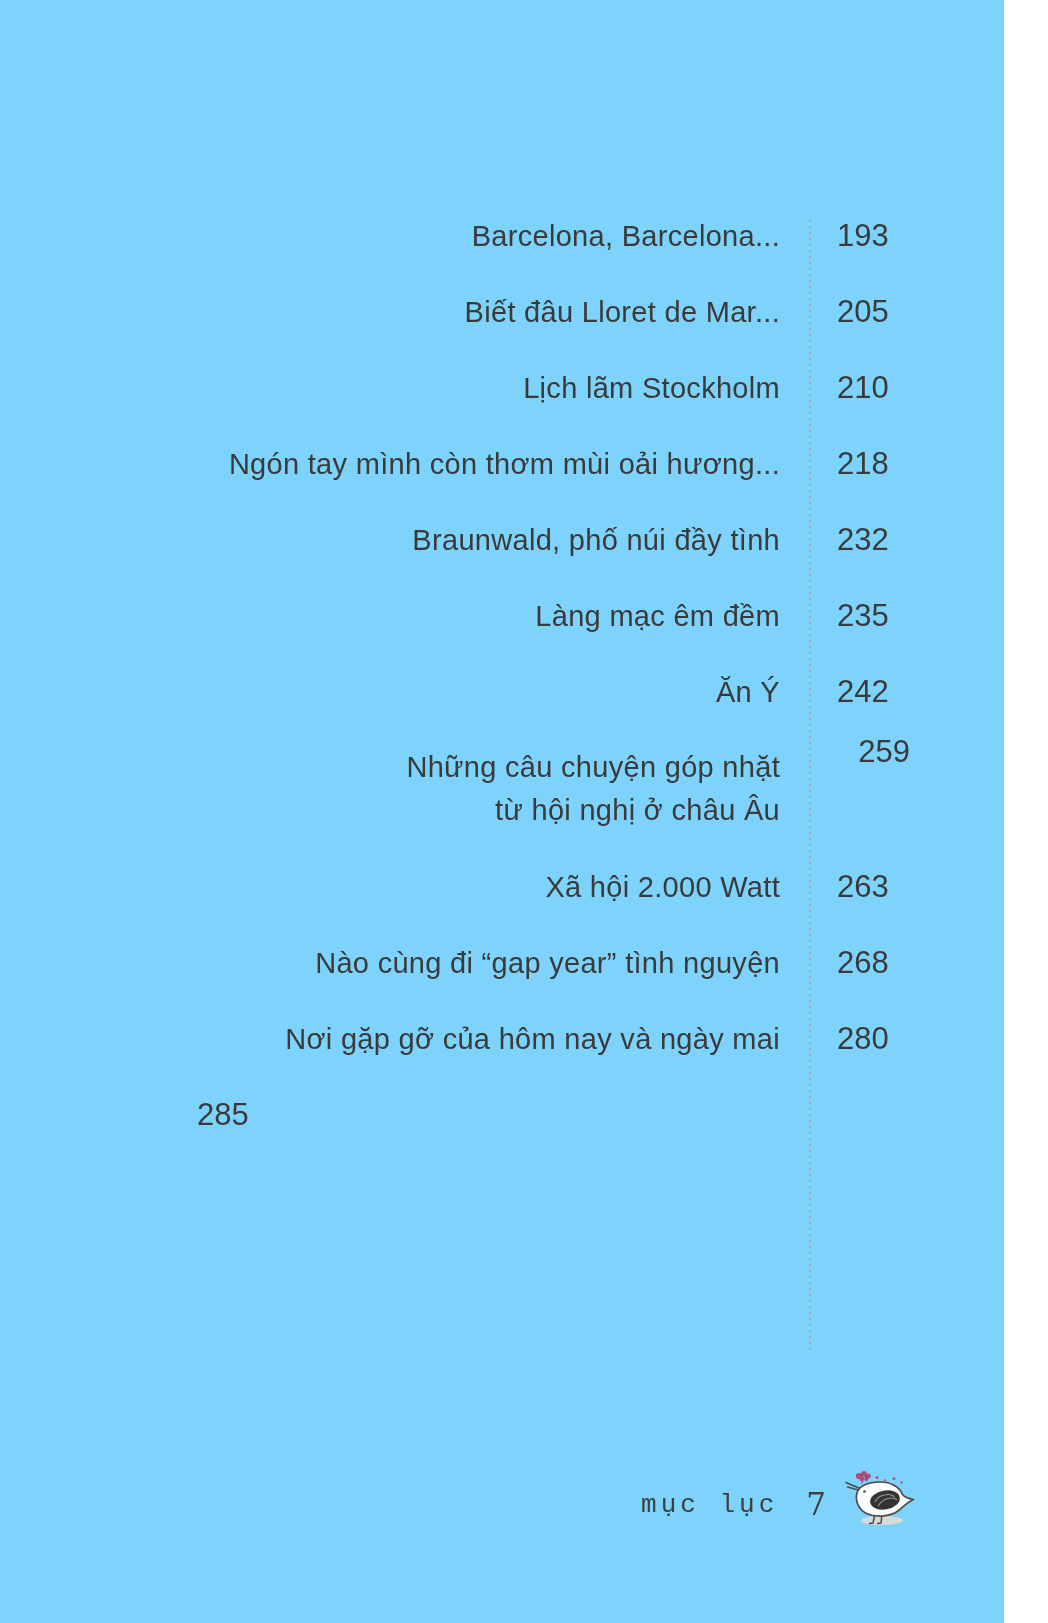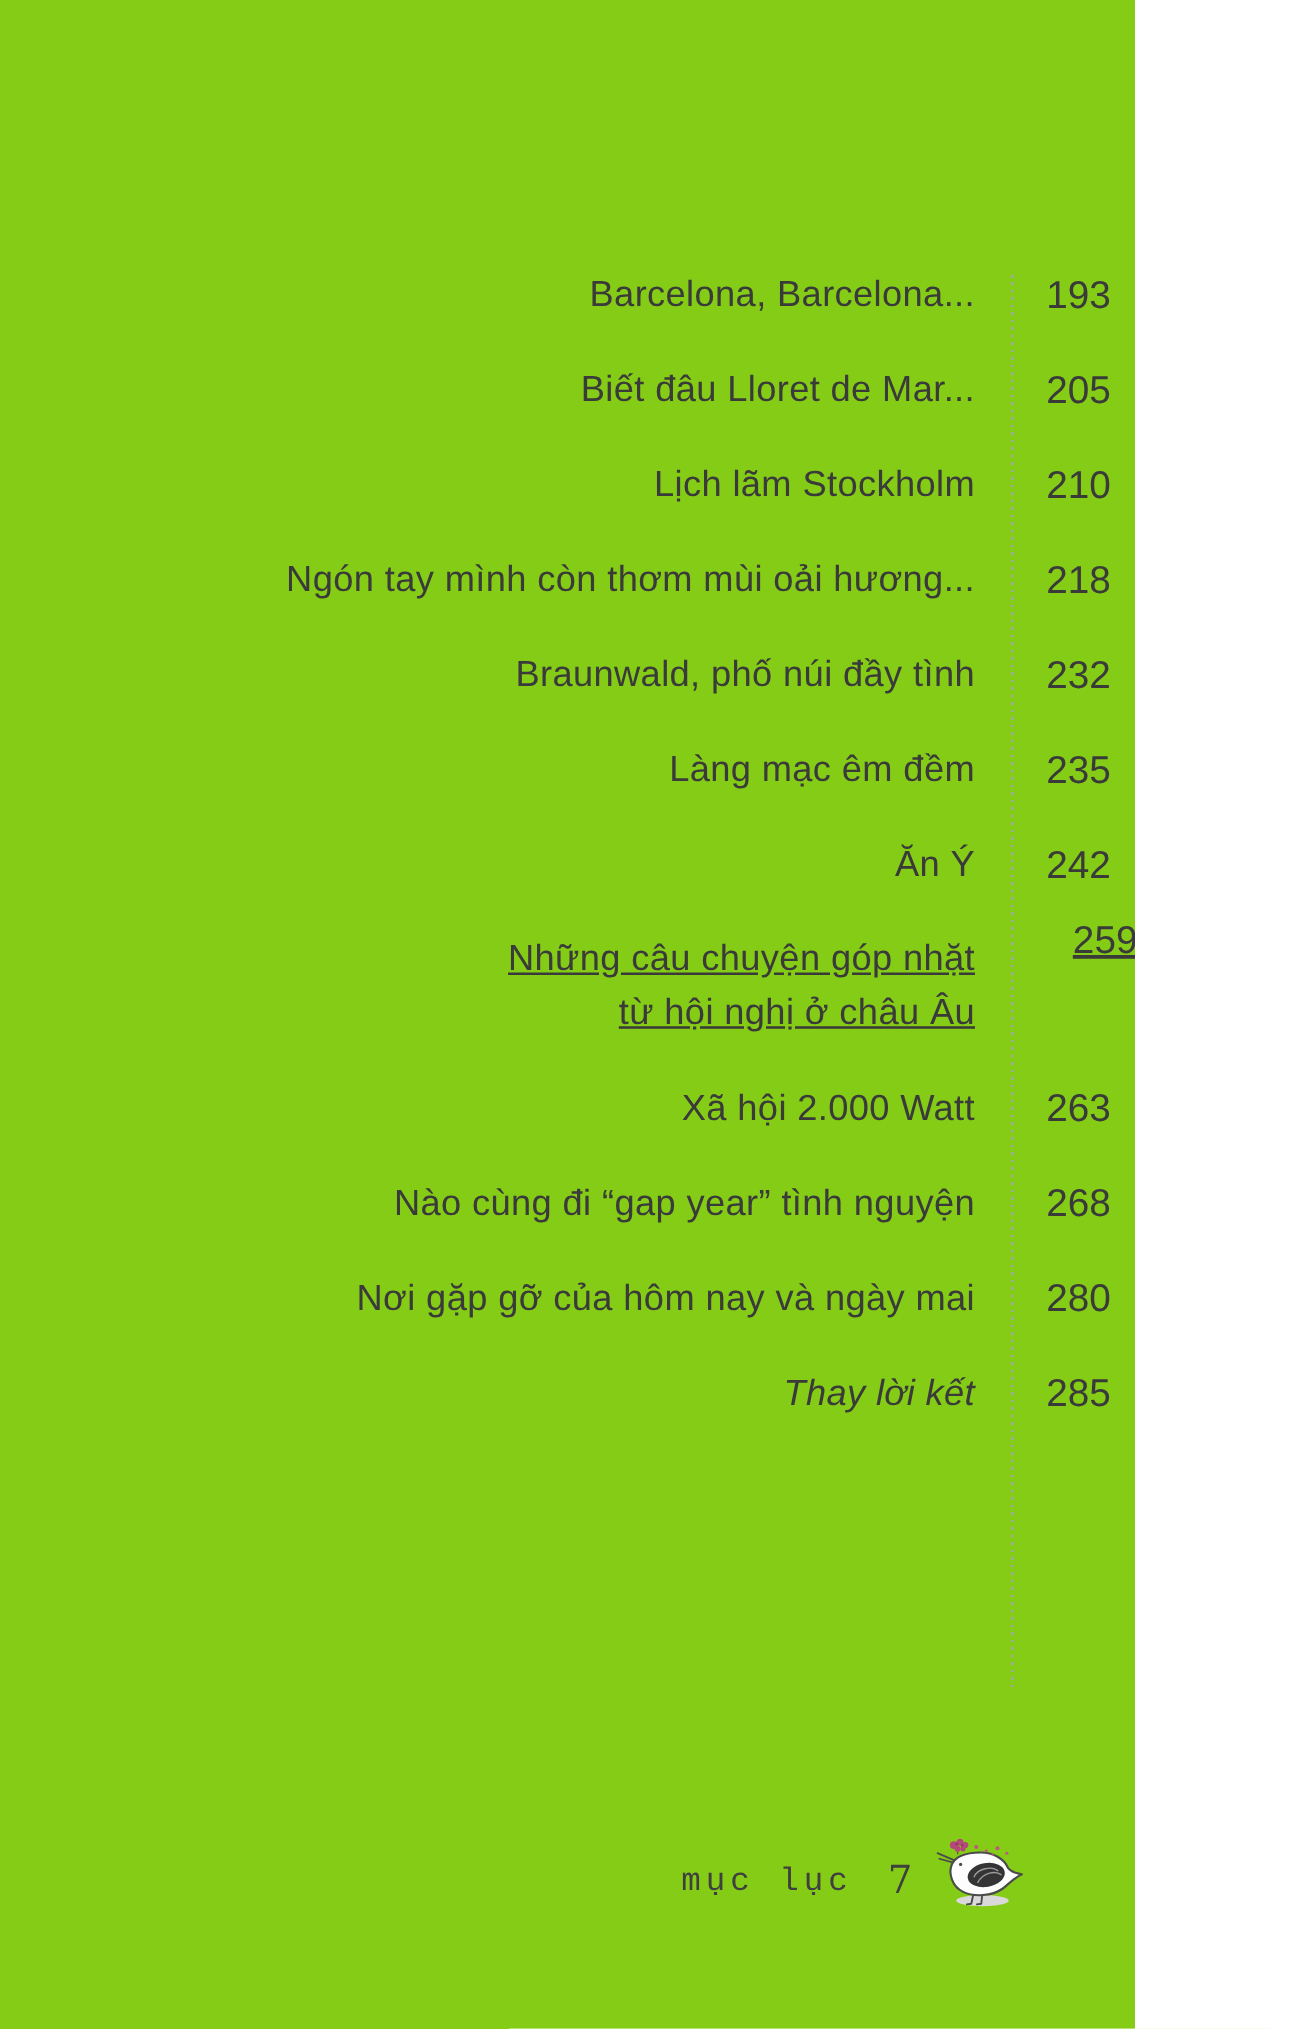--- a/index.html
+++ b/index.html
@@ -2,23 +2,23 @@
 <html><head>
 <meta charset="utf-8">
 <style>
   html, body {
     margin: 0;
     padding: 0;
     background: #ffffff;
   }
   .page {
     position: relative;
-    width: 908px;
+    width: 1004px;
     height: 1623px;
-    background: #84cc16;
+    background: #7dd3fc;
     font-family: "Liberation Sans", sans-serif;
     color: #3a3a3a;
     overflow: hidden;
   }
   .toc {
     position: absolute;
     left: 140px;
     top: 198px;
     width: 770px;
   }
@@ -44,21 +44,20 @@
   }
   .row .pnum {
     width: 130px;
     box-sizing: border-box;
     padding-left: 57px;
     font-size: 31px;
   }
   .row.two-line {
     height: 119px;
     align-items: flex-start;
-    text-decoration: underline;
   }
   .row.two-line .title {
     padding-top: 16px;
     line-height: 43px;
   }
   .row.two-line .pnum {
     line-height: 43px;
     text-align: right;
   }
   .row.italic .title {
@@ -143,21 +142,20 @@
     </div>
     <div class="row">
       <div class="title">Nào cùng đi “gap year” tình nguyện</div>
       <div class="pnum">268</div>
     </div>
     <div class="row">
       <div class="title">Nơi gặp gỡ của hôm nay và ngày mai</div>
       <div class="pnum">280</div>
     </div>
     <div class="row italic">
-      <div class="title">Thay lời kết</div>
       <div class="pnum">285</div>
     </div>
   </div>
 
   <div class="footer">
     <span class="footer-label">mục lục</span>
     <span class="footer-page">7</span>
     <svg class="bird" viewBox="0 0 74 58" xmlns="http://www.w3.org/2000/svg">
 
       <ellipse cx="38" cy="52.5" rx="21" ry="4.5" fill="#d9d9d9"></ellipse>

